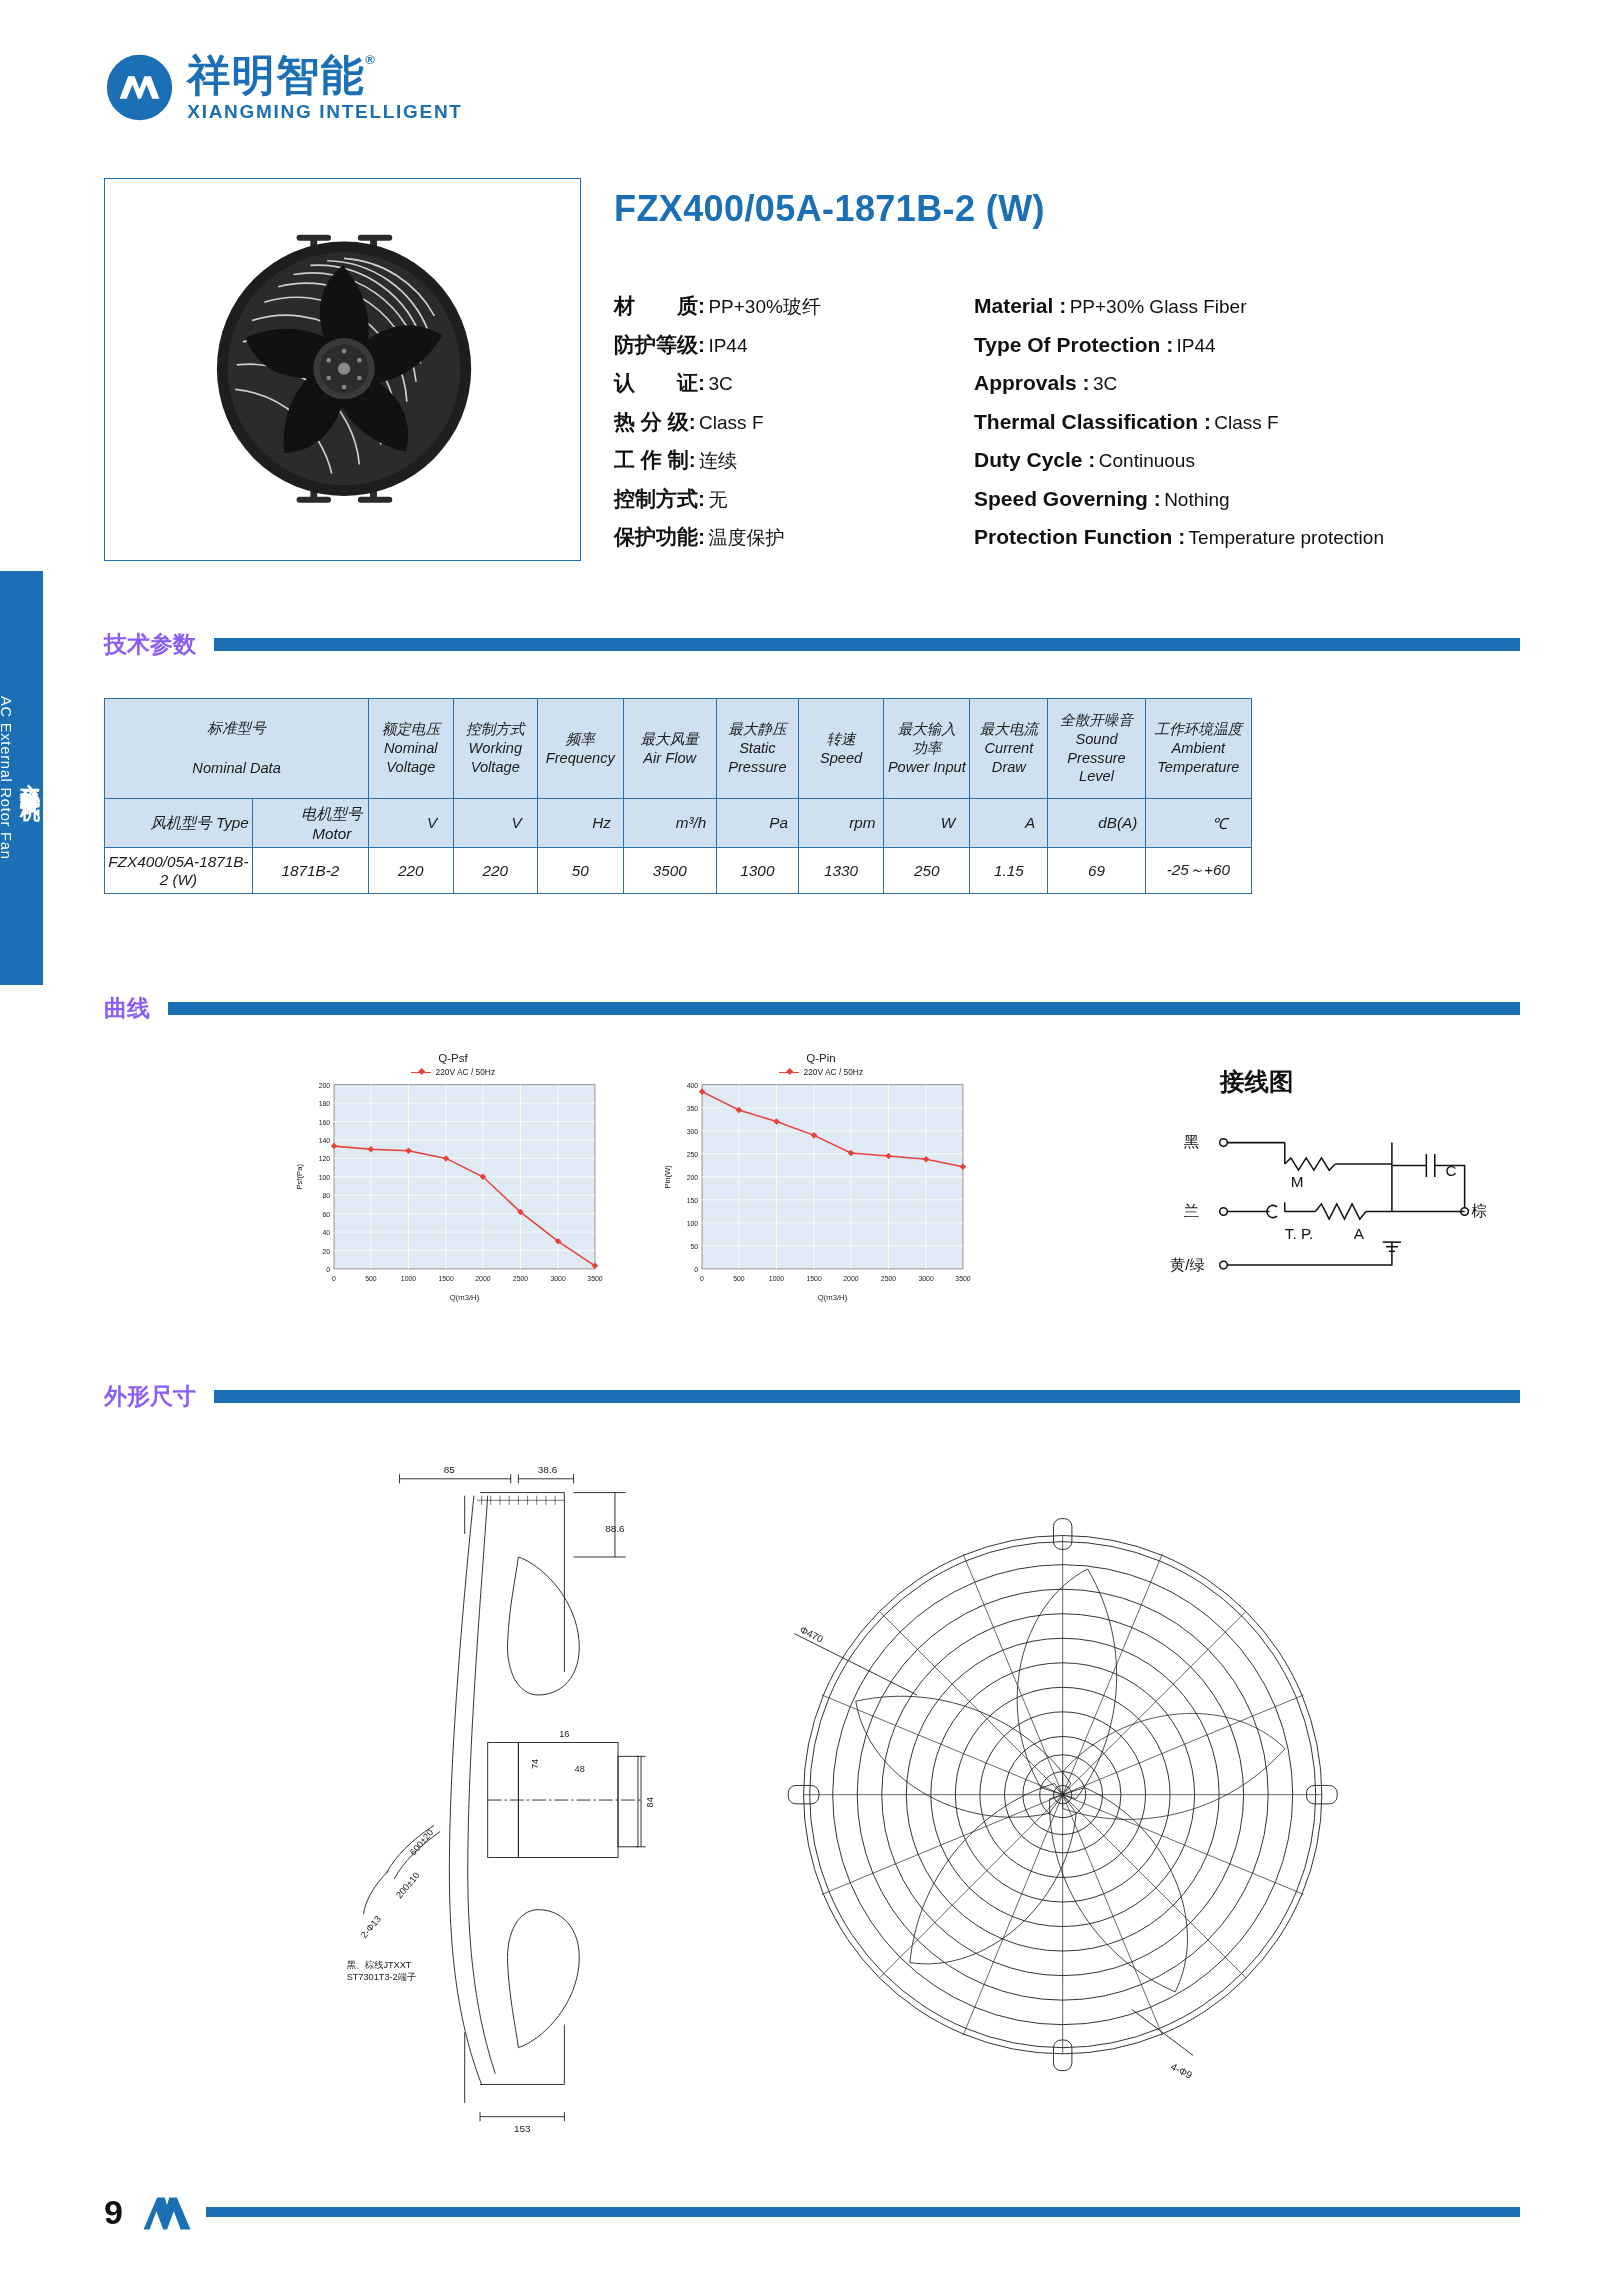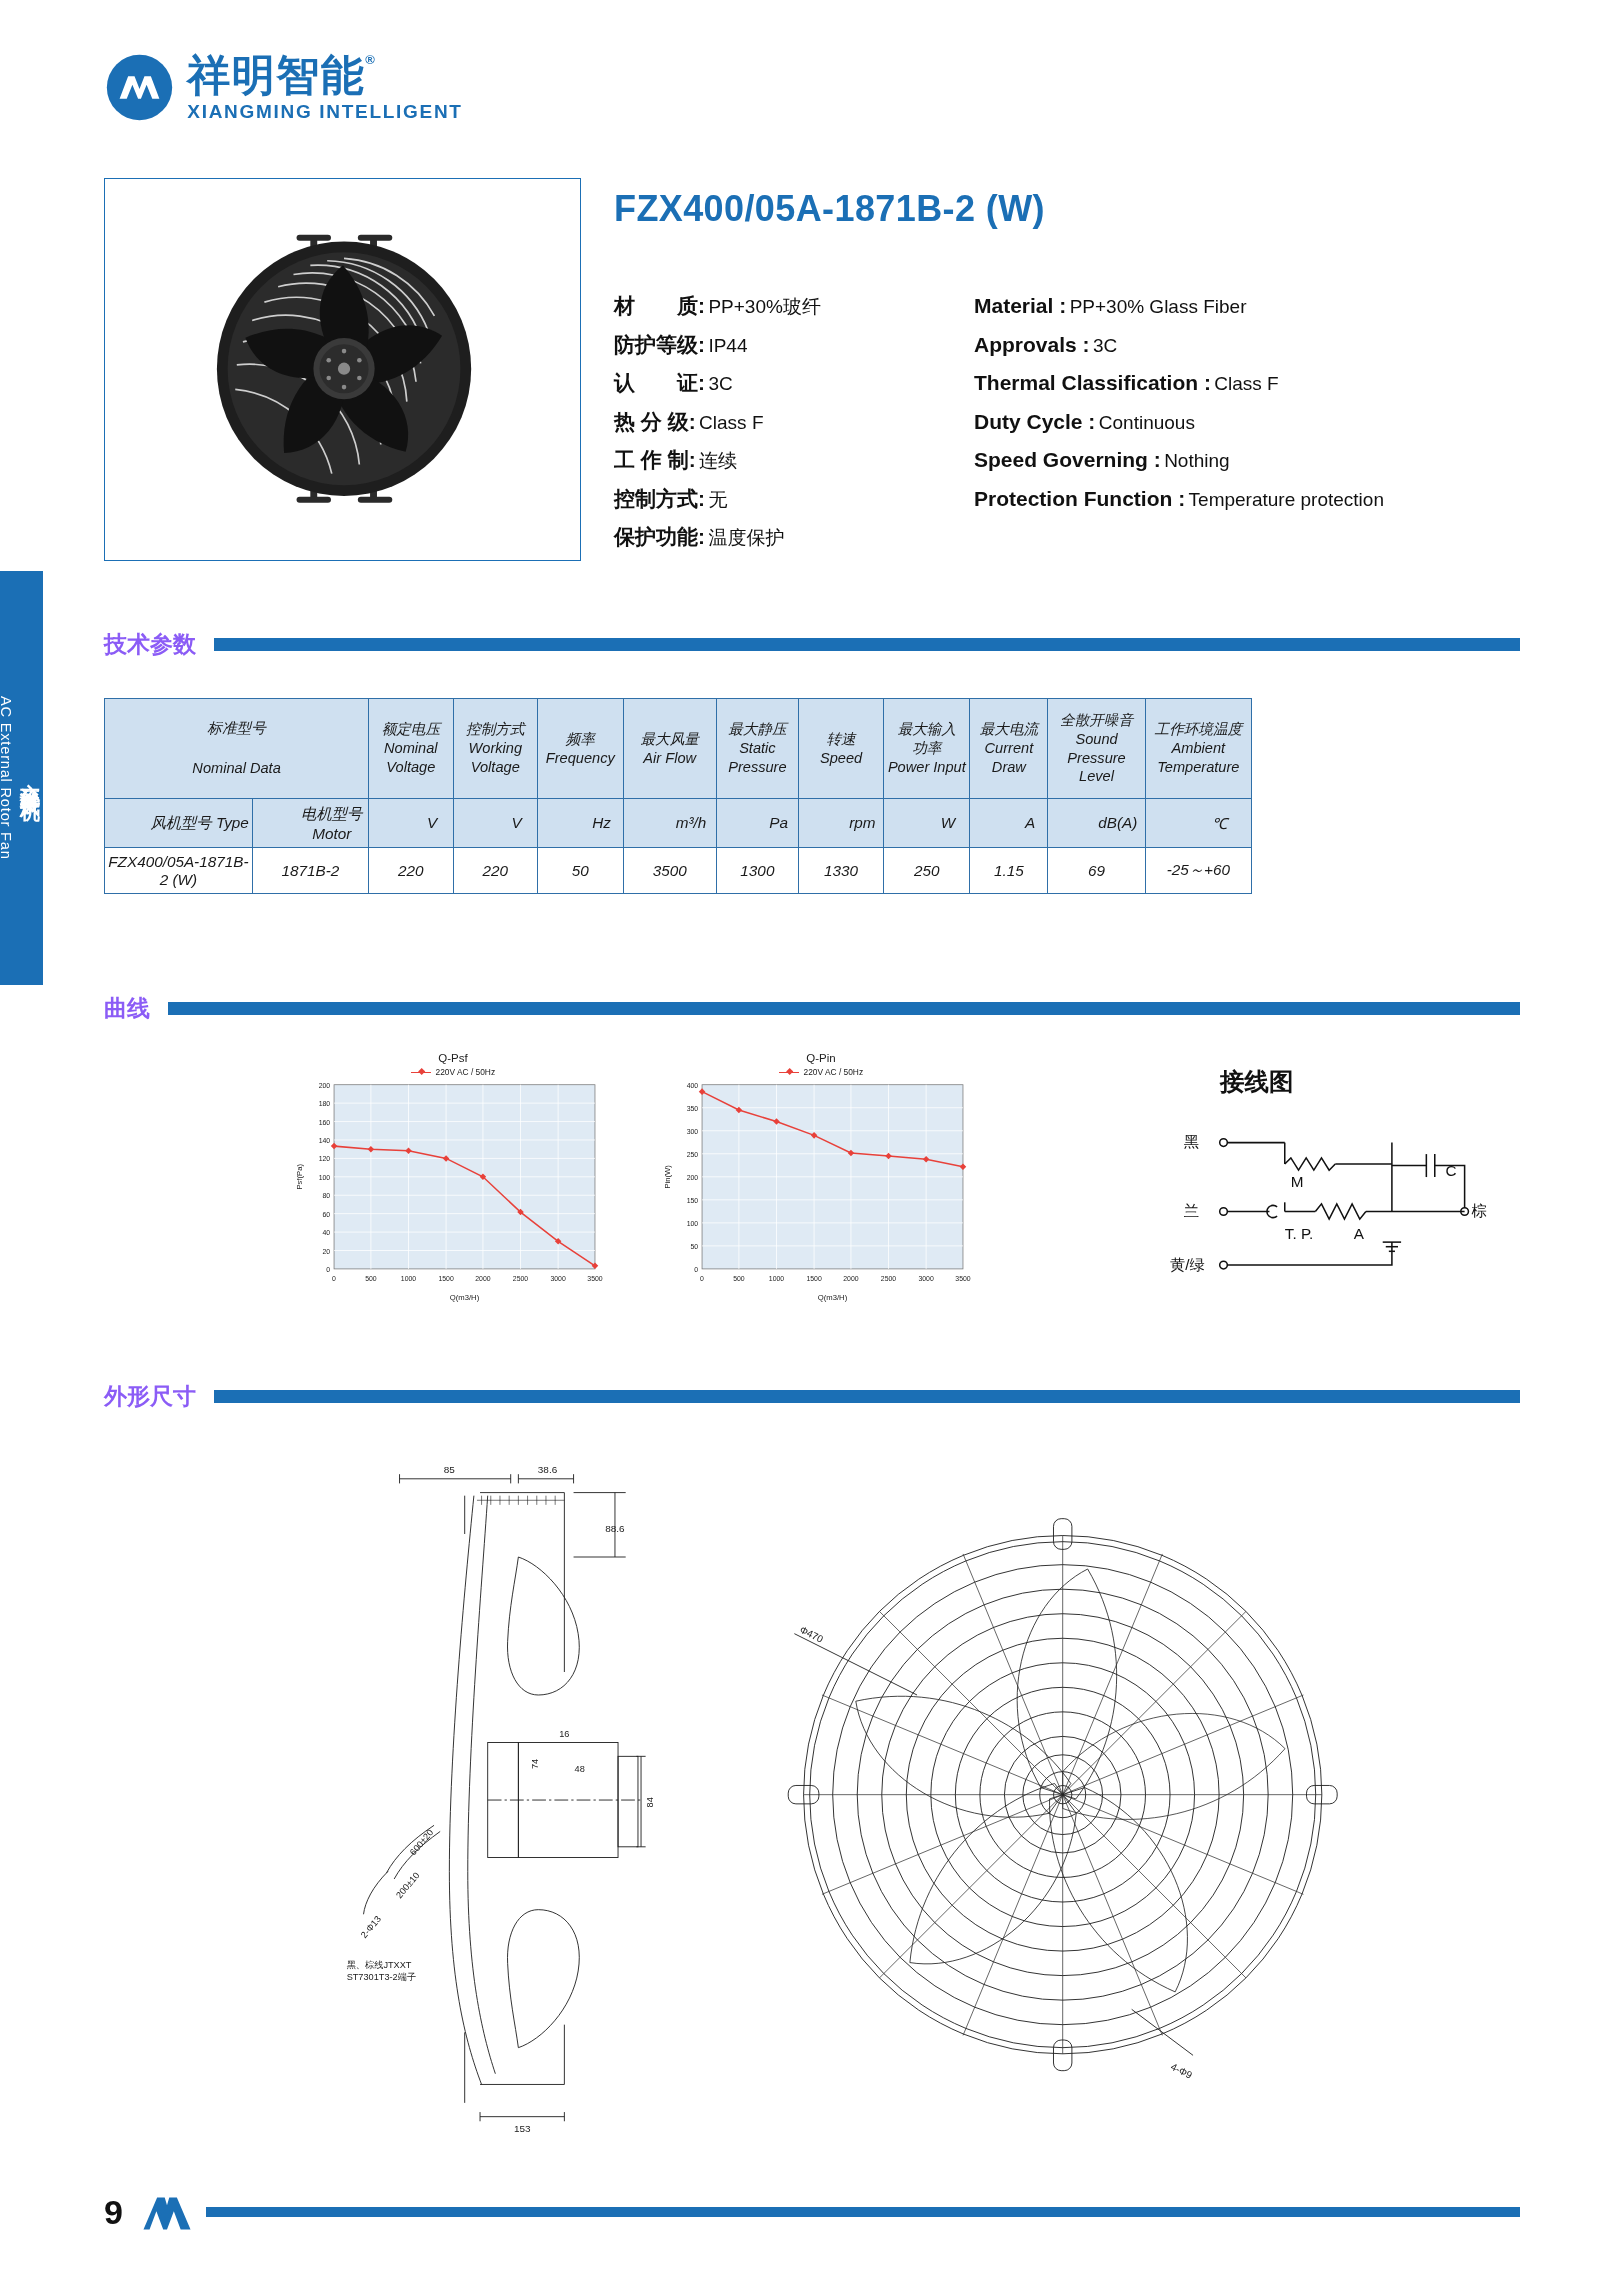--- a/index.html
+++ b/index.html
@@ -193,20 +193,21 @@
     <div class="spec-row"><span class="k">防护等级:</span> <span class="v">IP44</span></div>
     <div class="spec-row"><span class="k">认　　证:</span> <span class="v">3C</span></div>
     <div class="spec-row"><span class="k">热 分 级:</span> <span class="v">Class F</span></div>
     <div class="spec-row"><span class="k">工 作 制:</span> <span class="v">连续</span></div>
     <div class="spec-row"><span class="k">控制方式:</span> <span class="v">无</span></div>
     <div class="spec-row"><span class="k">保护功能:</span> <span class="v">温度保护</span></div>
   </div>
 
   <div class="spec-en">
     <div class="spec-row"><span class="k">Material :</span> <span class="v">PP+30% Glass Fiber</span></div>
+    <div class="spec-row"><span class="k">Type Of Protection :</span> <span class="v">IP44</span></div>
     <div class="spec-row"><span class="k">Approvals :</span> <span class="v">3C</span></div>
     <div class="spec-row"><span class="k">Thermal Classification :</span> <span class="v">Class F</span></div>
     <div class="spec-row"><span class="k">Duty Cycle :</span> <span class="v">Continuous</span></div>
     <div class="spec-row"><span class="k">Speed Governing :</span> <span class="v">Nothing</span></div>
     <div class="spec-row"><span class="k">Protection Function :</span> <span class="v">Temperature protection</span></div>
   </div>
 
   <div class="section" id="sec-tech">
     <div class="label">技术参数</div>
     <div class="bar"></div>

